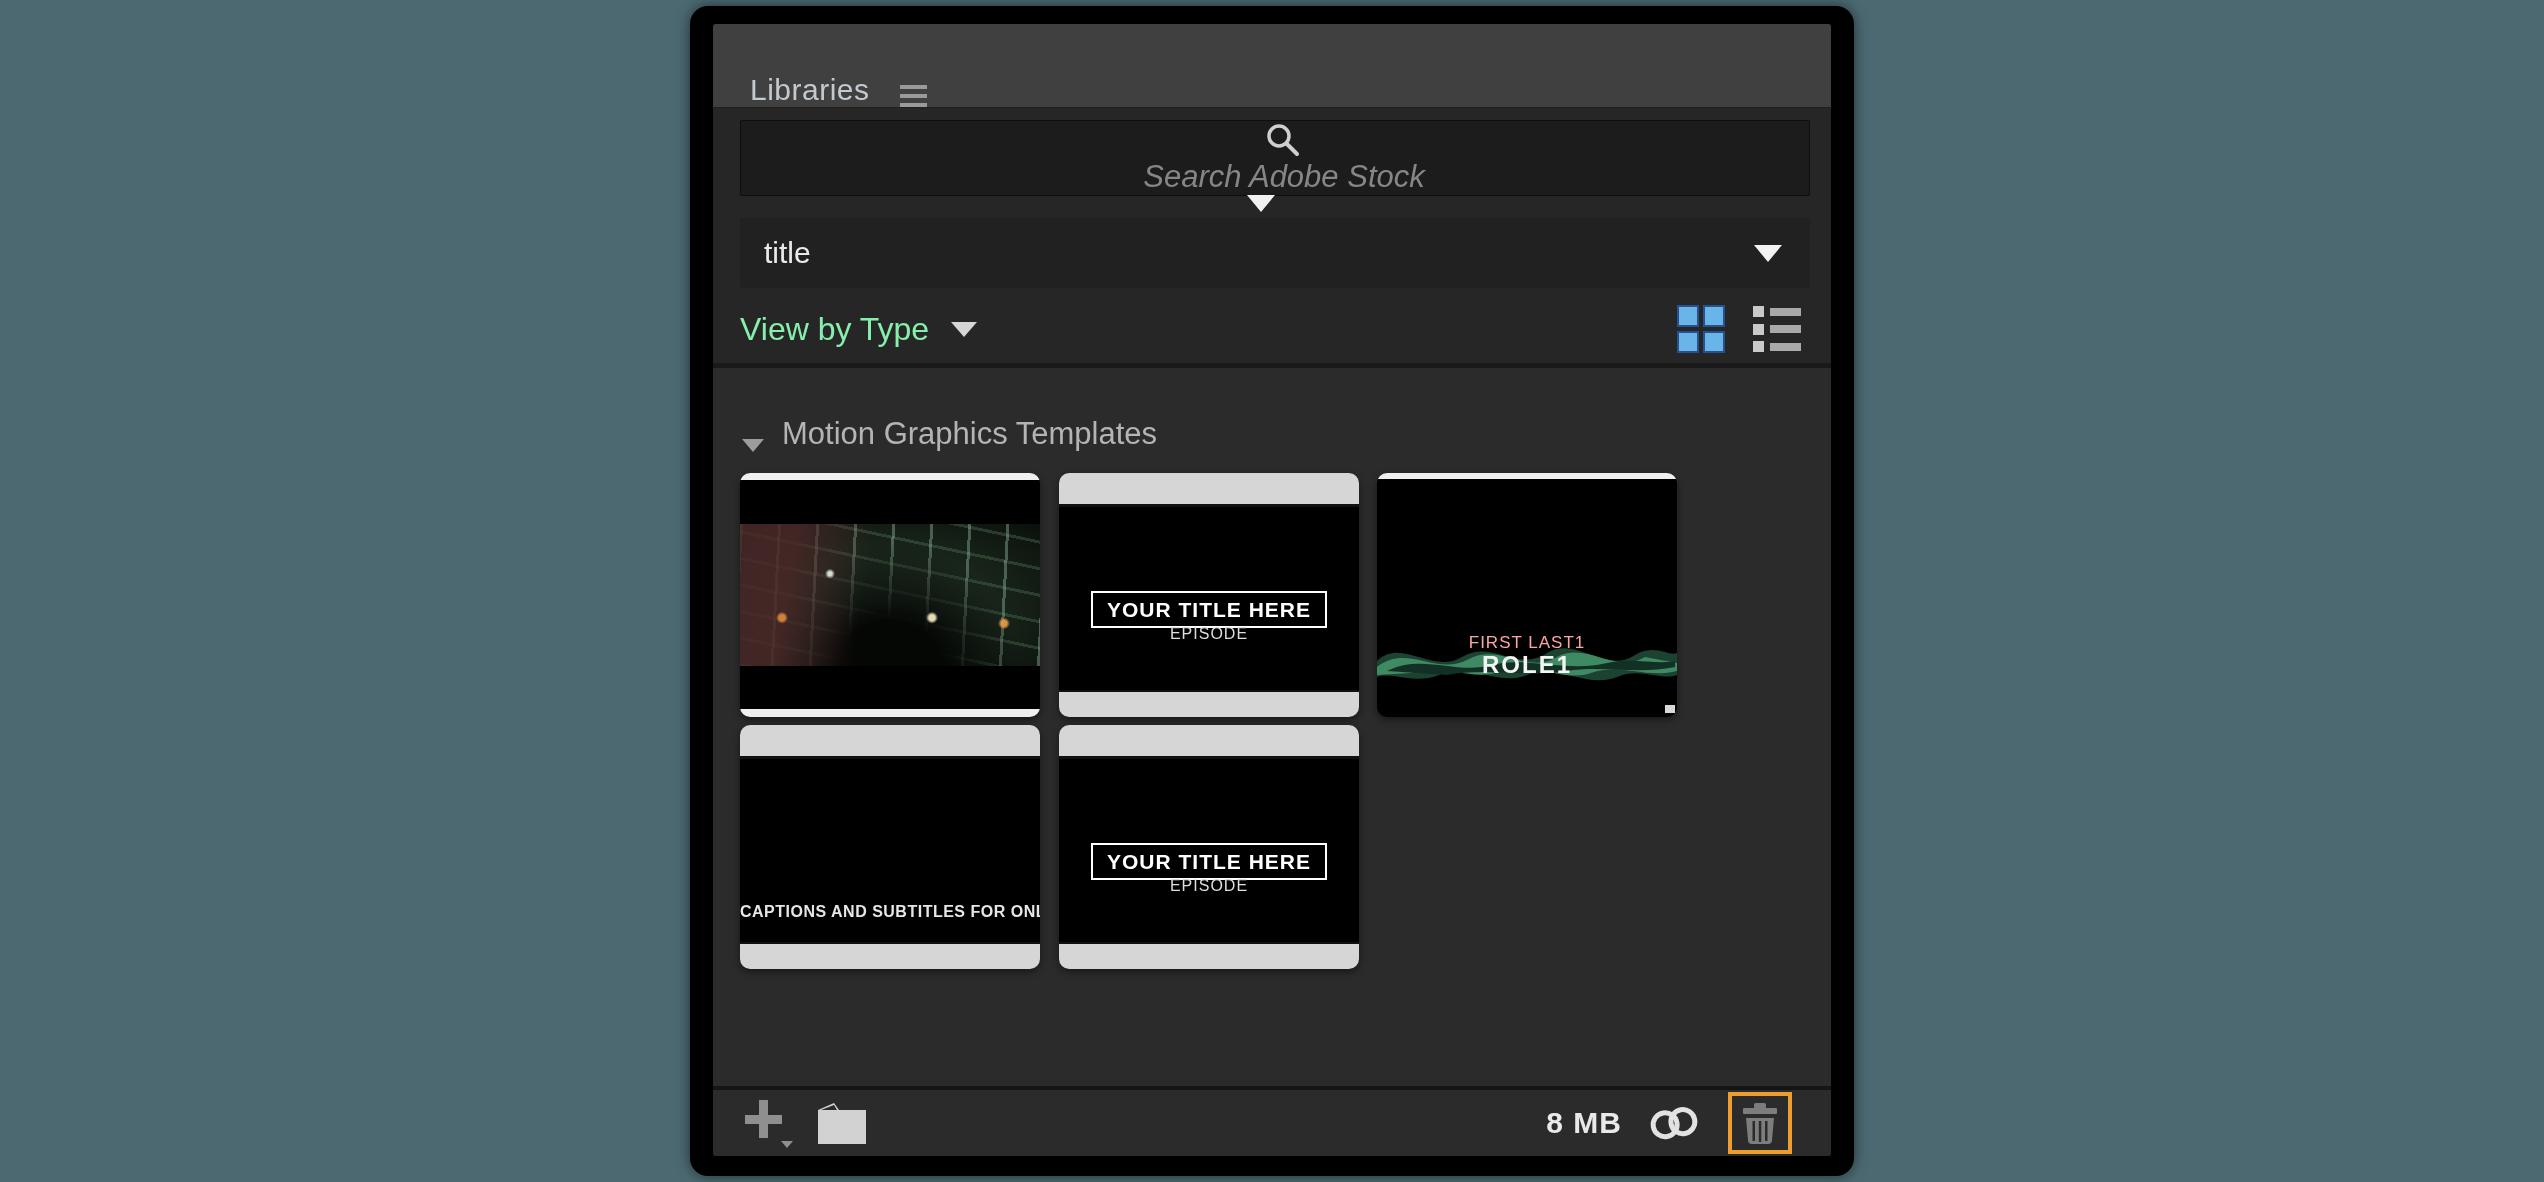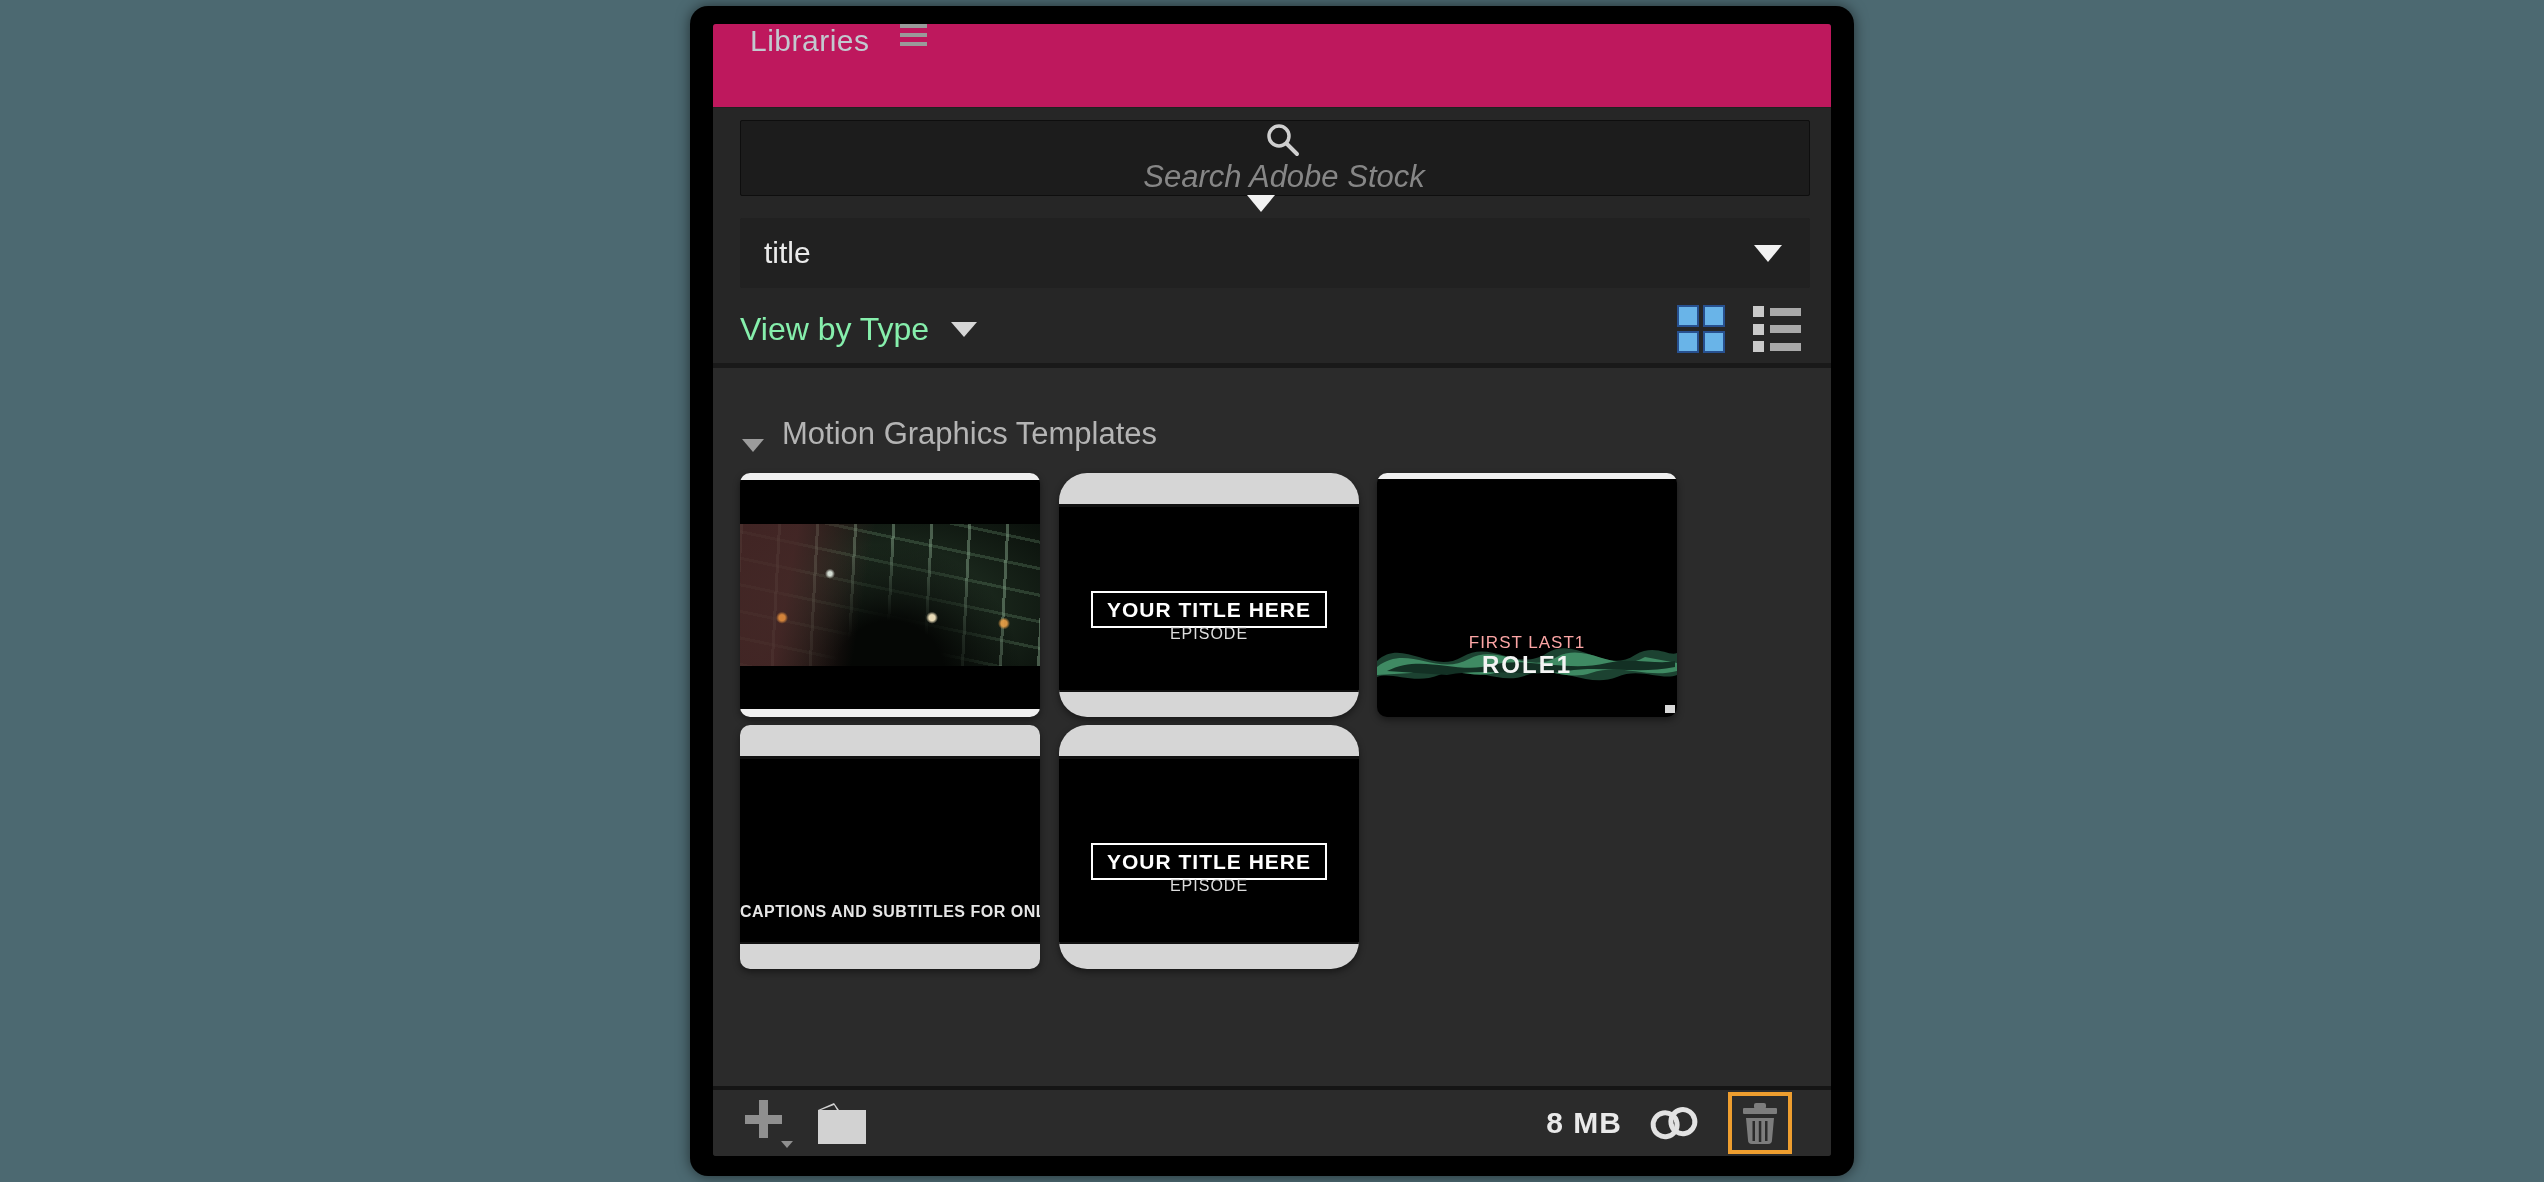--- a/index.html
+++ b/index.html
@@ -26,22 +26,22 @@
     width: 1118px; height: 1132px;
     background: #262626;
     border-radius: 3px;
     overflow: hidden;
   }
 
   
   .header {
     position: absolute; left: 0; top: 0;
     width: 100%; height: 84px;
-    background: #be185d;
-    display: flex; align-items: flex-start;
+    background: #404040;
+    display: flex; align-items: flex-end;
     border-bottom: 1px solid #202020;
   }
   .tab-label {
     margin-left: 37px;
     font-size: 30px;
     color: #c2c9cf;
     letter-spacing: 0.5px;
   }
   .hamburger { margin-left: 30px; width: 27px; display: flex; flex-direction: column; gap: 5px; cursor: pointer; }
   .hamburger span { display: block; height: 4px; background: #9a9a9a; }
@@ -126,21 +126,21 @@
     width: 300px; height: 244px;
     border-radius: 10px;
     overflow: hidden;
     background: #000;
     box-shadow: 0 3px 7px rgba(0,0,0,0.45);
     cursor: pointer;
   }
   .card.r1 { top: 105px; }
   .card.r2 { top: 357px; }
   .card.c1 { left: 27px; }
-  .card.c2 { left: 346px; border-radius: 28px; }
+  .card.c2 { left: 346px; }
   .card.c3 { left: 664px; }
 
   
   .card .white-strip-top { position: absolute; top: 0; left: 0; width: 100%; height: 7px; background: #efefef; }
   .card .white-strip-bottom { position: absolute; bottom: 0; left: 0; width: 100%; height: 8px; background: #efefef; }
   .photo {
     position: absolute; left: 0; top: 51px;
     width: 100%; height: 142px;
     background:
       radial-gradient(circle at 14% 66%, rgba(225,140,60,0.9) 0 3px, rgba(225,140,60,0) 6px),

